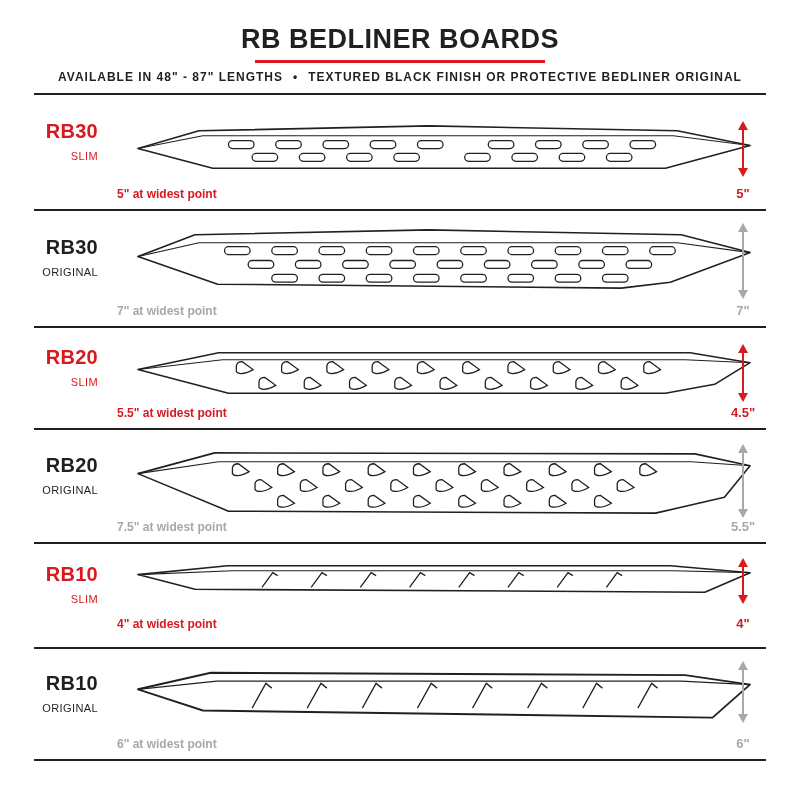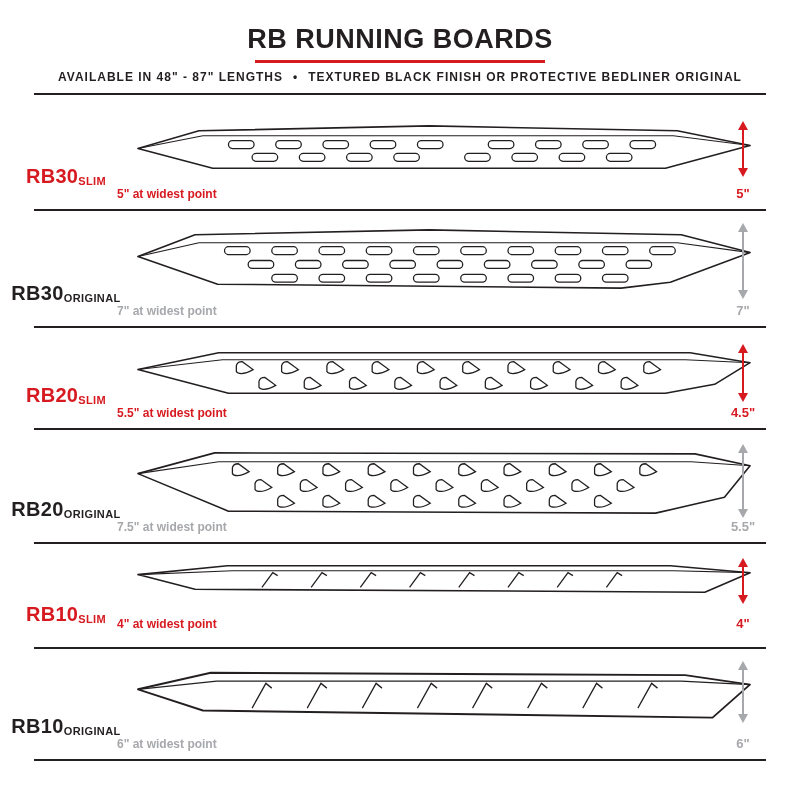--- a/index.html
+++ b/index.html
@@ -6,23 +6,23 @@
   html,body{width:800px;height:800px;background:#fff;overflow:hidden}
   body{font-family:"Liberation Sans",sans-serif;color:#231f20;position:relative}
   .header{padding-top:24px;text-align:center}
   .title{font-size:27px;font-weight:bold;letter-spacing:.5px}
   .red-underline{width:290px;height:3px;background:#d71920;margin:5px auto 7px}
   .subtitle{font-size:12px;font-weight:bold;letter-spacing:1px;padding-bottom:9px;white-space:nowrap}
   .bullet{display:inline-block;margin:0 10px;color:#231f20}
   .rows{margin:0 34px;border-bottom:2px solid #231f20}
   .row{position:relative;border-top:2px solid #231f20}
   .r1{height:116px}.r2{height:117px}.r3{height:102px}.r4{height:114px}.r5{height:105px}.r6{height:112px}
-  .model-col{position:absolute;left:0;top:0;bottom:22px;width:64px;display:flex;flex-direction:row;justify-content:center;align-items:flex-end;text-align:right}
+  .model-col{position:absolute;left:0;top:0;bottom:22px;width:64px;display:flex;flex-direction:column;justify-content:center;align-items:flex-end;text-align:right}
   .model{font-size:20px;font-weight:bold;letter-spacing:.3px;line-height:1.05}
-  .variant{font-size:11px;font-weight:bold;letter-spacing:.4px;margin-top:8px}
+  .variant{font-size:11px;font-weight:normal;letter-spacing:.4px;margin-top:8px}
   .slim .model,.slim .variant{color:#d71920}
   .orig .model,.orig .variant{color:#231f20}
   .board{position:absolute;left:100px}
   .board .outline{fill:none;stroke:#231f20;stroke-width:1.6;stroke-linejoin:round}
   .board .fold{fill:none;stroke:#231f20;stroke-width:1.1;stroke-linejoin:round}
   .board use{fill:none;stroke:#231f20;stroke-width:1.3}
   .width-label{position:absolute;left:83px;bottom:8px;font-size:12px;font-weight:bold}
   .r5 .width-label{bottom:16px}
   .slim .width-label{color:#d71920}
   .orig .width-label{color:#a6a8ab}
@@ -40,21 +40,21 @@
 <svg width="0" height="0" style="position:absolute" aria-hidden="true">
   <defs>
     <rect id="slot" width="26" height="8" rx="4"></rect>
     <path id="tear" d="M0,10 L0,4 Q1,0 6,0 L17,8 Q10,12 5,12 Q1,12 0,10 Z"></path>
     <path id="slash" d="M0,15 L11,0 L16,3"></path>
     <path id="slash2" d="M0,21 L14,0 L20,4"></path>
   </defs>
 </svg>
 
 <div class="header">
-  <div class="title">RB RUNNING BOARDS</div>
+  <div class="title">RB BEDLINER BOARDS</div>
   <div class="red-underline"></div>
   <div class="subtitle">
     <span>AVAILABLE IN 48" - 87" LENGTHS</span><span class="bullet">•</span><span>TEXTURED BLACK FINISH OR PROTECTIVE BEDLINER ORIGINAL</span>
   </div>
 </div>
 
 <div class="rows">
 
   <div class="row r1 slim">
     <div class="model-col">

